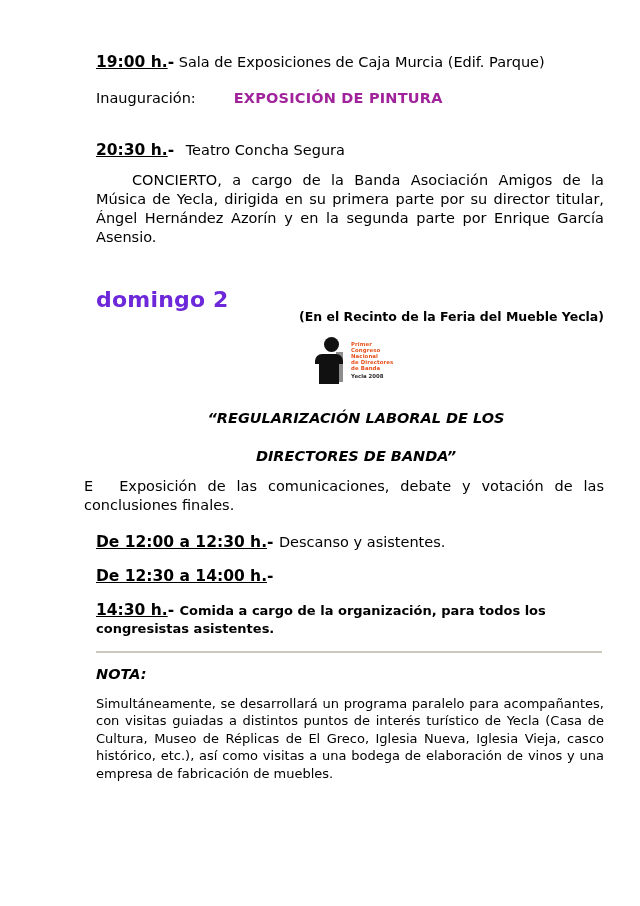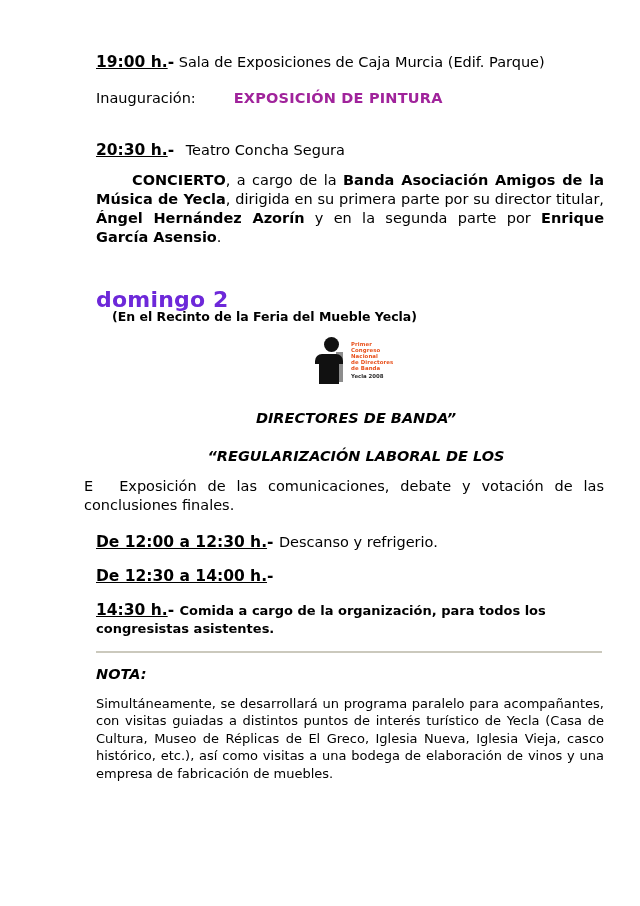--- a/index.html
+++ b/index.html
@@ -83,33 +83,33 @@
   }
   .row-2030 .body-txt { padding-left: 7px; }
 
   .concierto-p {
     font-size: 14.5px;
     line-height: 1.32;
     text-align: justify;
     text-indent: 36px;
     margin: 0;
   }
-  .concierto-p b { font-weight: bold; }
+  .concierto-p b { font-weight: normal; }
 
   .domingo {
     color: #6d28d9;
     font-weight: bold;
     font-size: 22px;
     margin-top: 40px;
     letter-spacing: 0.2px;
   }
   .recinto {
     font-weight: bold;
     font-size: 12.5px;
-    text-align: left;
+    text-align: right;
     margin-top: -3px;
     padding-left: 16px;
   }
 
   
   .logo-wrap {
     margin-top: 12px;
     display: flex;
     justify-content: center;
     padding-left: 10px;
@@ -283,31 +283,31 @@
           <span class="lt">Congreso</span>
           <span class="lt">Nacional</span>
           <span class="lt">de Directores</span>
           <span class="lt">de Banda</span>
           <span class="lt-year">Yecla 2008</span>
         </div>
       </div>
     </div>
 
 
+    <div class="quote-line quote-1">“REGULARIZACIÓN LABORAL DE LOS</div>
     <div class="quote-line quote-2">DIRECTORES DE BANDA”</div>
-    <div class="quote-line quote-1">“REGULARIZACIÓN LABORAL DE LOS</div>
 
     <div class="clipped">
       <div class="clipped-inner"><span>E</span><span class="clipped-indent"></span><span>Exposición de las comunicaciones, debate y votación de las</span> <span>conclusiones finales.</span></div>
     </div>
 
     <div class="sched-block">
       <div class="sched-head">
         <span class="u-time">De 12:00 a 12:30 h.</span><span class="dash">-</span>
-        <span class="body-txt">Descanso y refrigerio.</span>
+        <span class="body-txt">Descanso y asistentes.</span>
       </div>
     </div>
 
     <div class="sched-block">
       <div class="sched-head">
         <span class="u-time">De 12:30 a 14:00 h.</span><span class="dash">-</span>
       </div>
     </div>
 
     <div class="sched-block">

